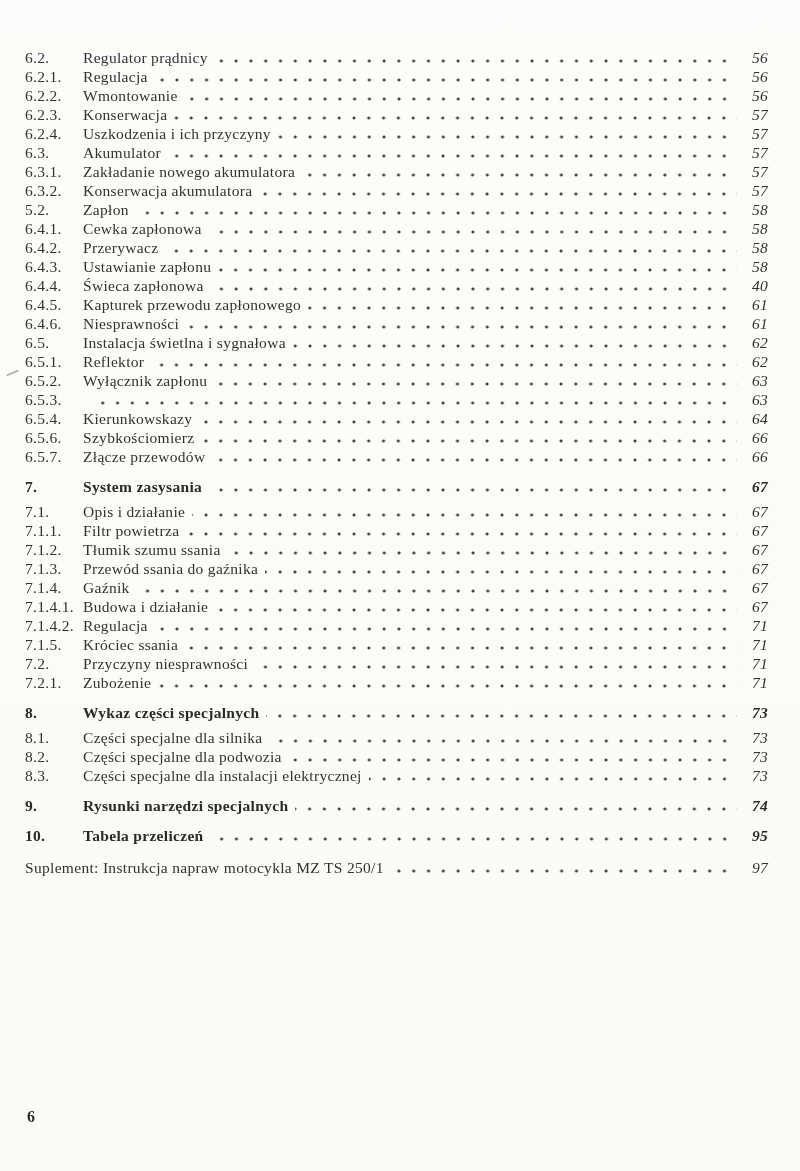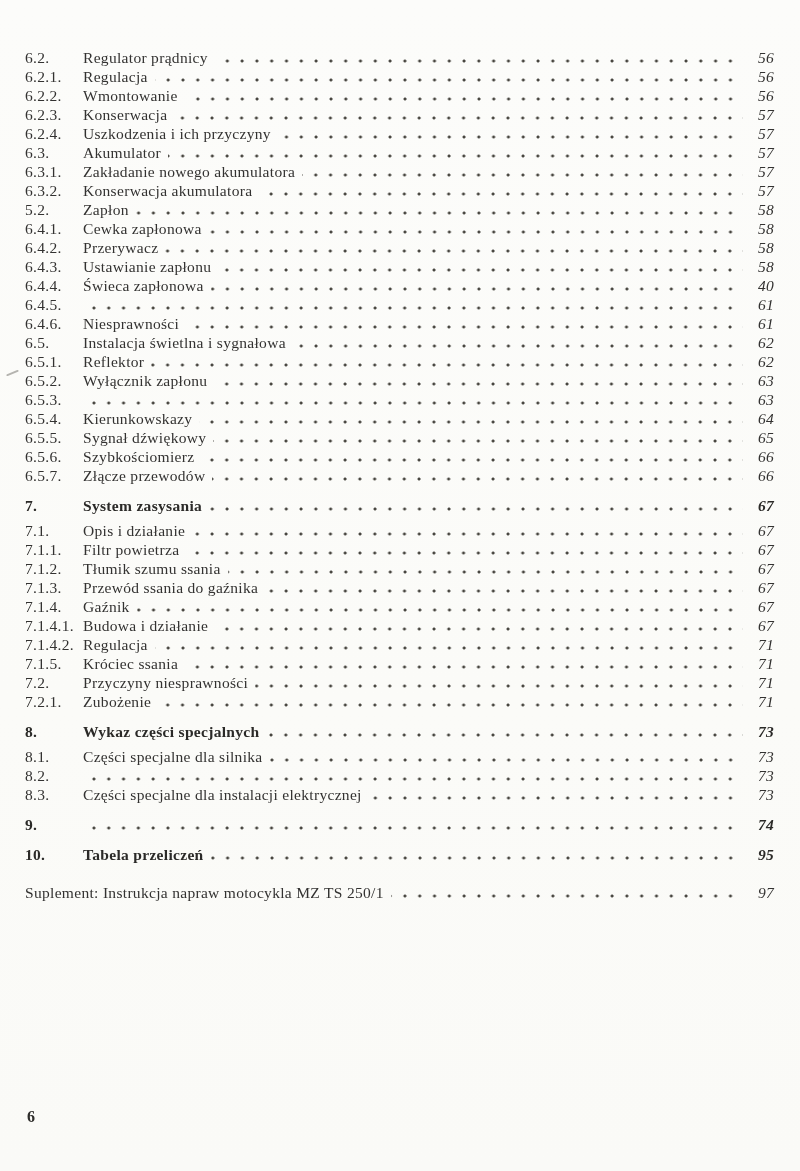--- a/index.html
+++ b/index.html
@@ -15,21 +15,21 @@
   .page {
     position: relative;
     width: 800px;
     height: 1171px;
     background: linear-gradient(180deg, #fcfcfa 0%, #fbfbf8 60%, #fafaf7 100%);
   }
   .toc {
     position: absolute;
     top: 48px;
     left: 25px;
-    right: 26px;
+    right: 32px;
   }
   .row {
     display: flex;
     align-items: baseline;
     height: 19px;
     line-height: 19px;
     font-size: 15.5px;
     letter-spacing: 0.02em;
     white-space: nowrap;
   }
@@ -64,21 +64,21 @@
     text-align: right;
     font-style: italic;
   }
   .row.head {
     margin-top: 11px;
     margin-bottom: 6px;
     font-weight: bold;
     color: #2b2a28;
   }
   .row.supplement {
-    margin-top: 19px;
+    margin-top: 13px;
   }
   .footer-num {
     position: absolute;
     left: 27px;
     top: 1108px;
     font-size: 16px;
     font-weight: bold;
     color: #2e2d2b;
   }
   .pen-mark {
@@ -171,20 +171,21 @@
     <span class="pg">58</span>
   </div>
       <div class="row">
     <span class="num">6.4.4.</span>
     <span class="title">Świeca zapłonowa</span>
     <span class="leader"></span>
     <span class="pg">40</span>
   </div>
       <div class="row">
     <span class="num">6.4.5.</span>
+    <span class="title">Kapturek przewodu zapłonowego</span>
     <span class="leader"></span>
     <span class="pg">61</span>
   </div>
       <div class="row">
     <span class="num">6.4.6.</span>
     <span class="title">Niesprawności</span>
     <span class="leader"></span>
     <span class="pg">61</span>
   </div>
       <div class="row">
@@ -208,26 +209,20 @@
       <div class="row">
     <span class="num">6.5.3.</span>
     <span class="leader"></span>
     <span class="pg">63</span>
   </div>
       <div class="row">
     <span class="num">6.5.4.</span>
     <span class="title">Kierunkowskazy</span>
     <span class="leader"></span>
     <span class="pg">64</span>
-  </div>
-      <div class="row">
-    <span class="num">6.5.5.</span>
-    <span class="title">Sygnał dźwiękowy</span>
-    <span class="leader"></span>
-    <span class="pg">65</span>
   </div>
       <div class="row">
     <span class="num">6.5.6.</span>
     <span class="title">Szybkościomierz</span>
     <span class="leader"></span>
     <span class="pg">66</span>
   </div>
       <div class="row">
     <span class="num">6.5.7.</span>
     <span class="title">Złącze przewodów</span>
@@ -307,31 +302,33 @@
     <span class="pg">73</span>
   </div>
       <div class="row">
     <span class="num">8.1.</span>
     <span class="title">Części specjalne dla silnika</span>
     <span class="leader"></span>
     <span class="pg">73</span>
   </div>
       <div class="row">
     <span class="num">8.2.</span>
+    <span class="title">Części specjalne dla podwozia</span>
     <span class="leader"></span>
     <span class="pg">73</span>
   </div>
       <div class="row">
     <span class="num">8.3.</span>
     <span class="title">Części specjalne dla instalacji elektrycznej</span>
     <span class="leader"></span>
     <span class="pg">73</span>
   </div>
       <div class="row head">
     <span class="num">9.</span>
+    <span class="title">Rysunki narzędzi specjalnych</span>
     <span class="leader"></span>
     <span class="pg">74</span>
   </div>
       <div class="row head">
     <span class="num">10.</span>
     <span class="title">Tabela przeliczeń</span>
     <span class="leader"></span>
     <span class="pg">95</span>
   </div>
       <div class="row supplement">

